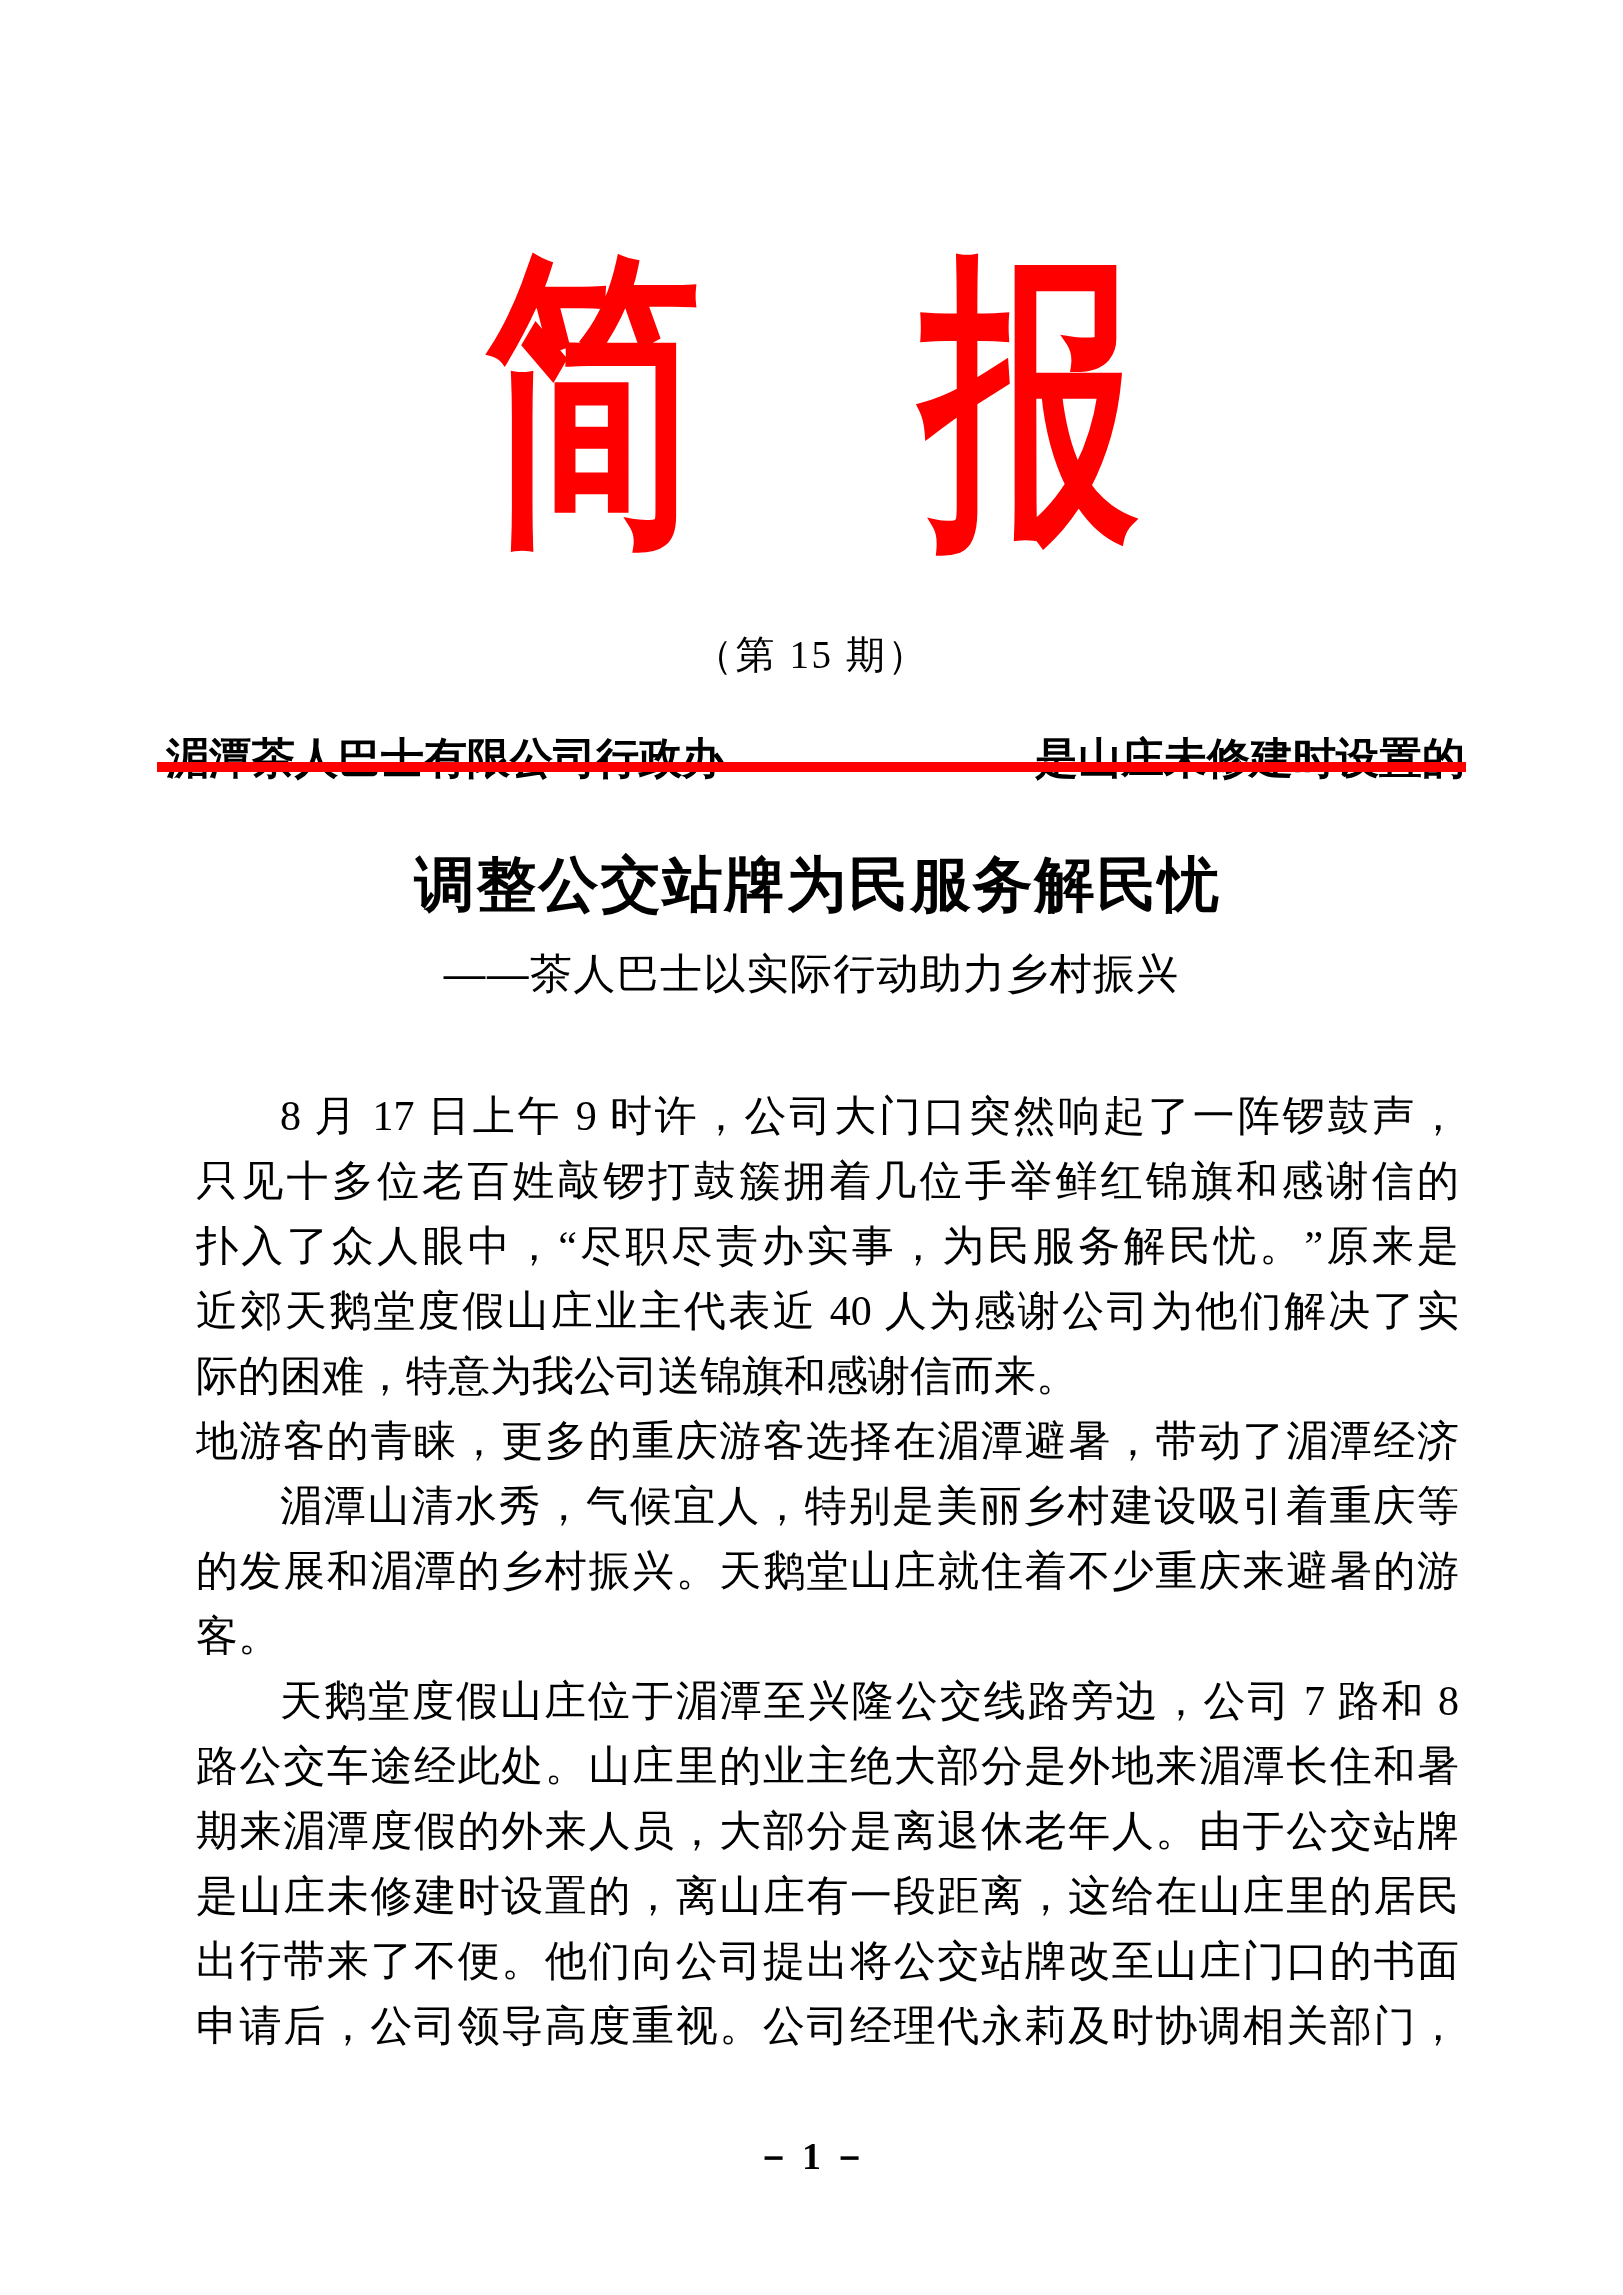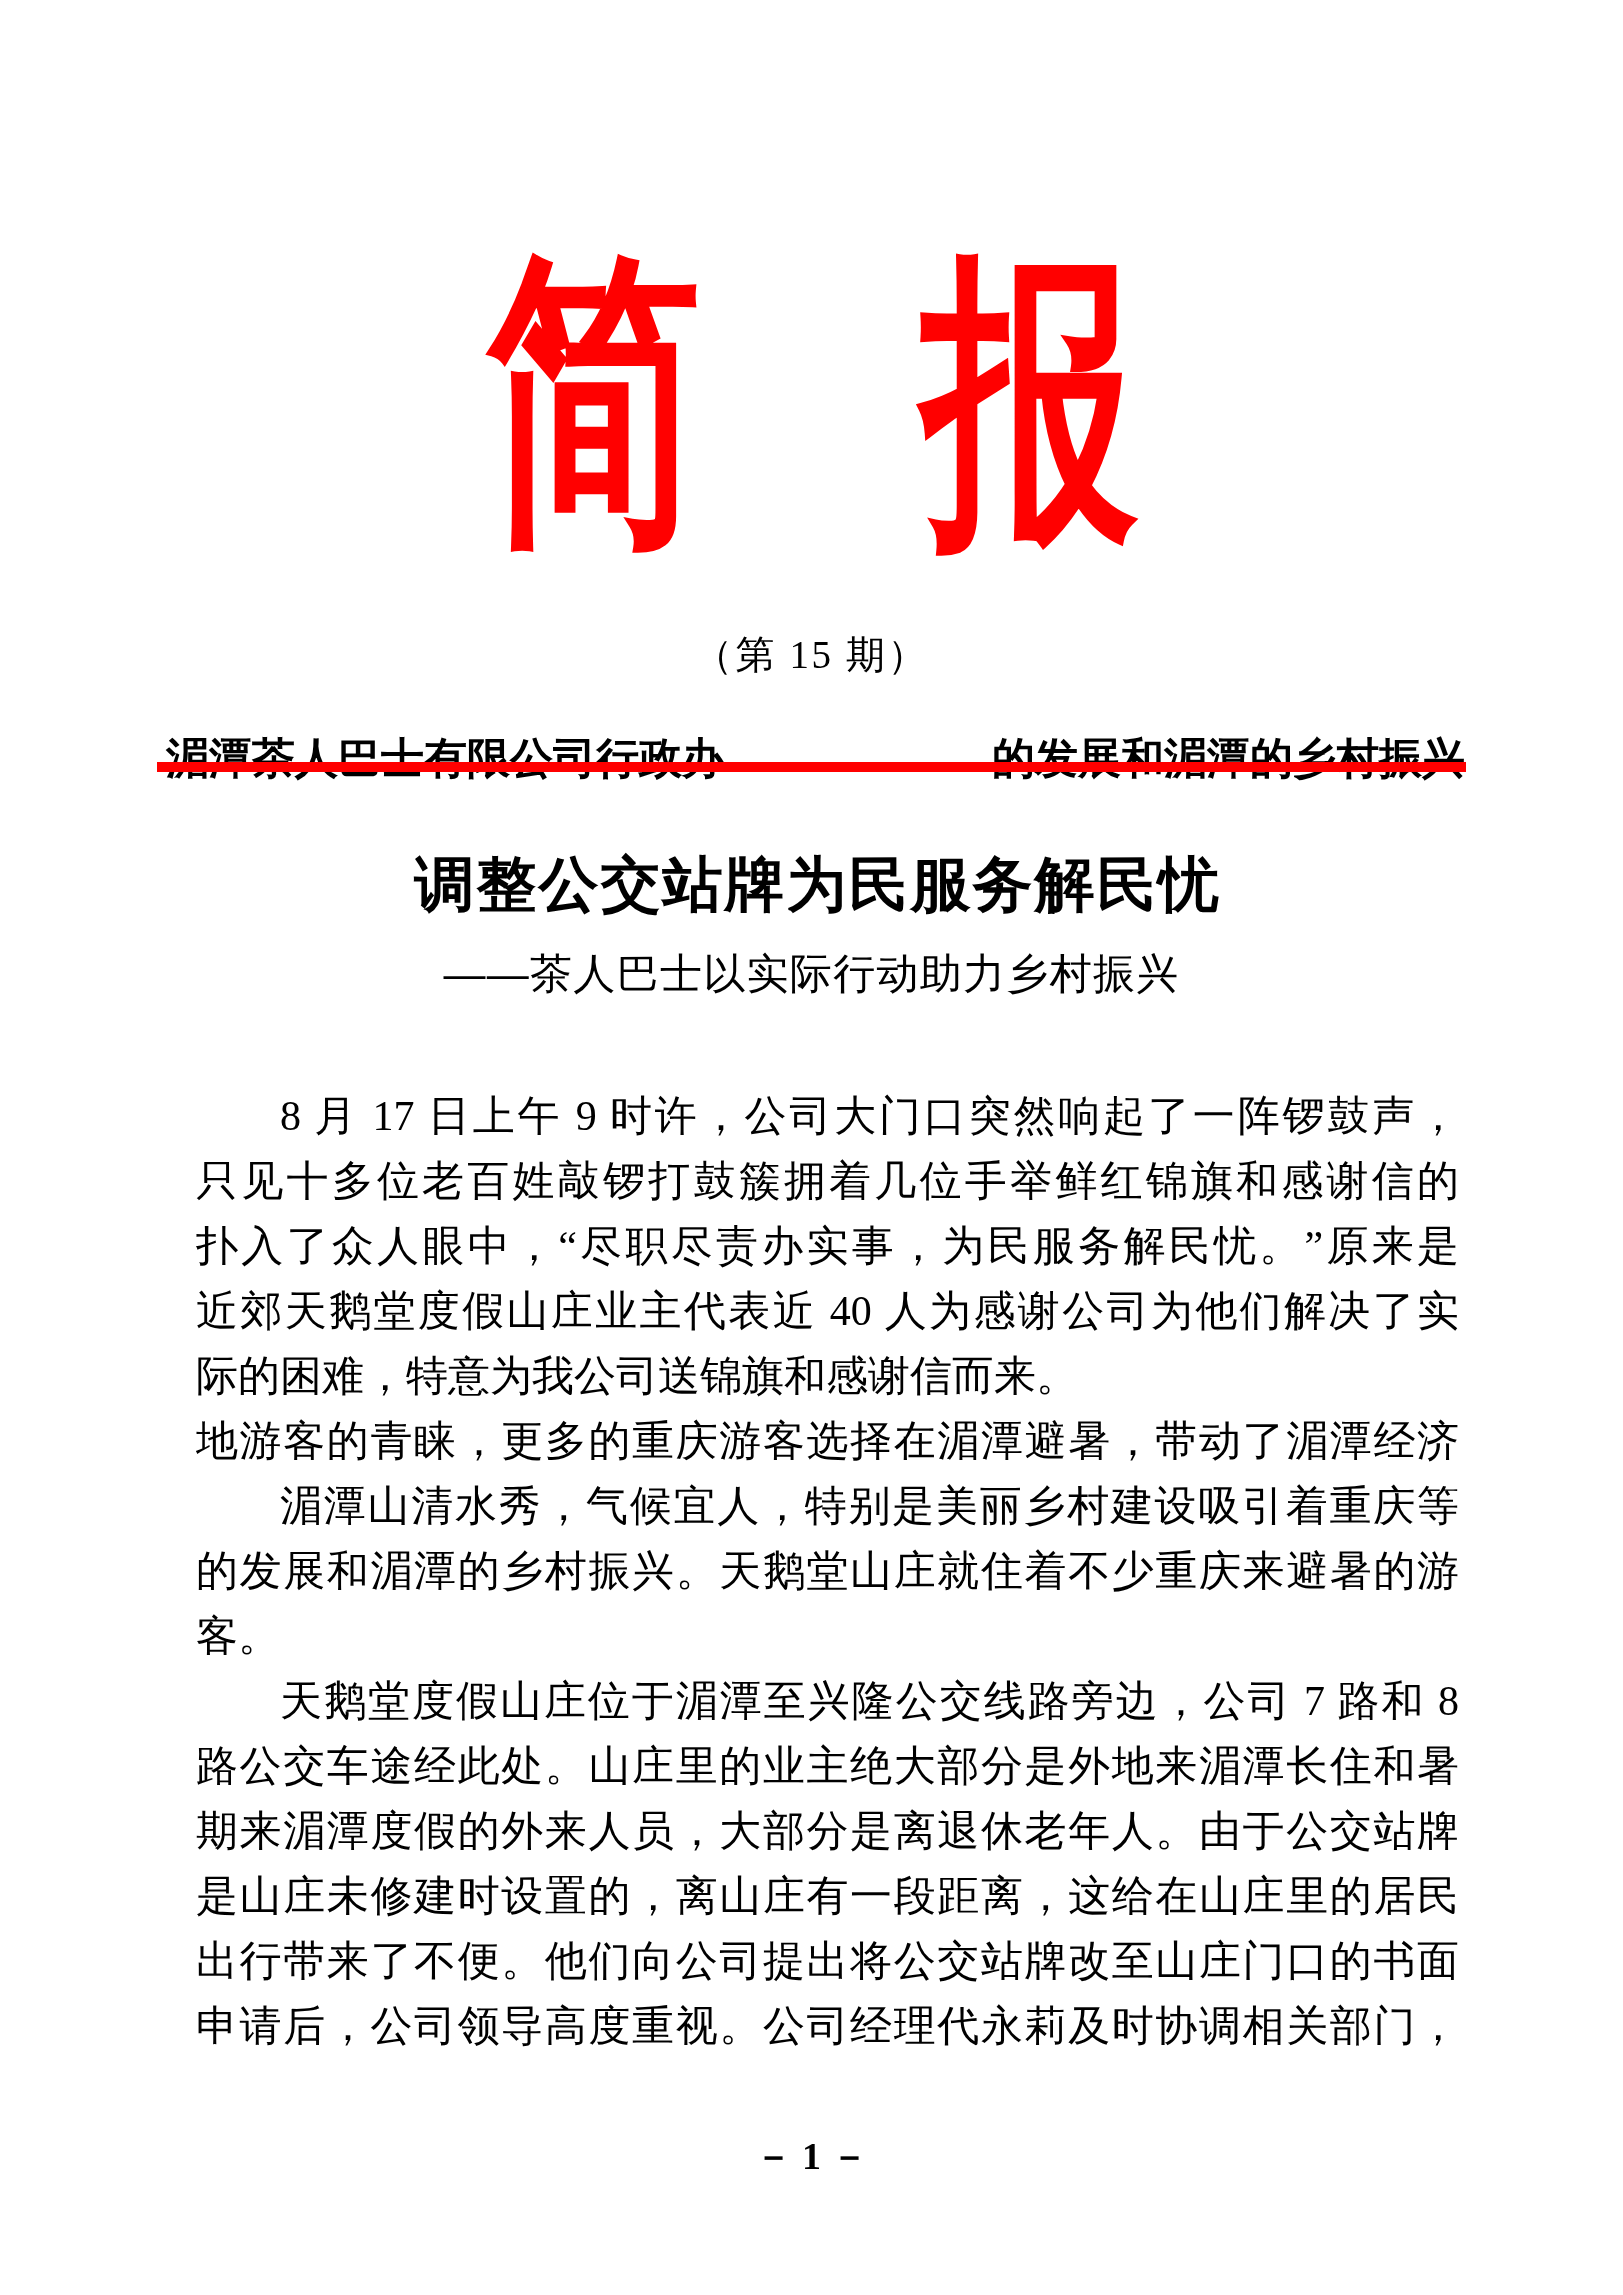--- a/index.html
+++ b/index.html
@@ -149,21 +149,21 @@
 
   <div class="masthead">
     <span class="m-char">简</span>
     <span class="m-char">报</span>
   </div>
 
   <div class="issue">（第 15 期）</div>
 
   <div class="org-row">
     <span>湄潭茶人巴士有限公司行政办</span>
-    <span>的发展和湄潭的乡村振兴</span>
+    <span>是山庄未修建时设置的</span>
   </div>
 
   <div class="red-rule"></div>
 
   <div class="a-title">调整公交站牌为民服务解民忧</div>
 
   <div class="a-subtitle">——茶人巴士以实际行动助力乡村振兴</div>
 
   <div class="body-text" id="body-text">
       <div class="line indent">8 月 17 日上午 9 时许，公司大门口突然响起了一阵锣鼓声，</div>

